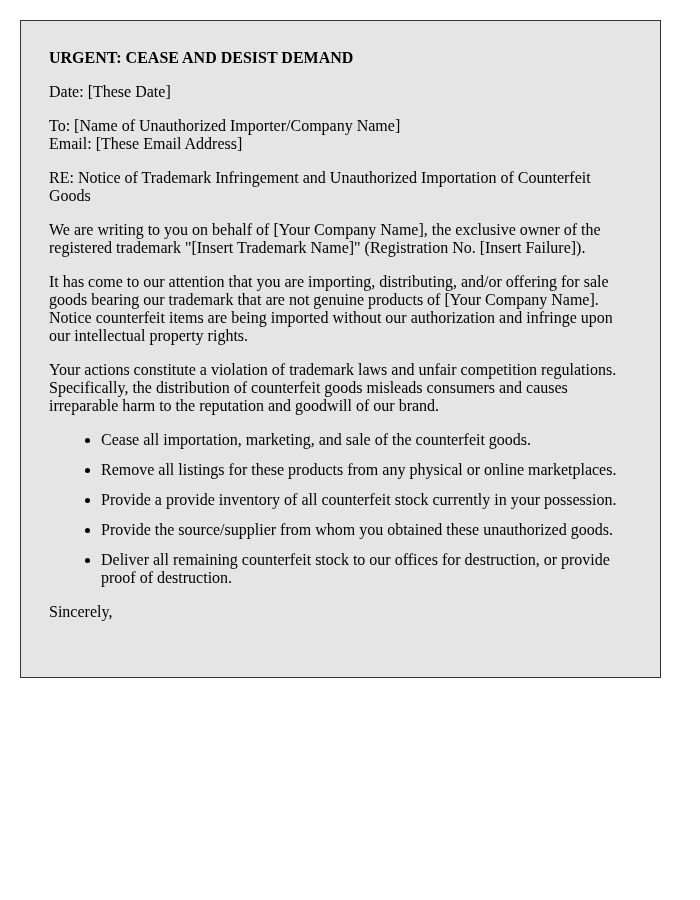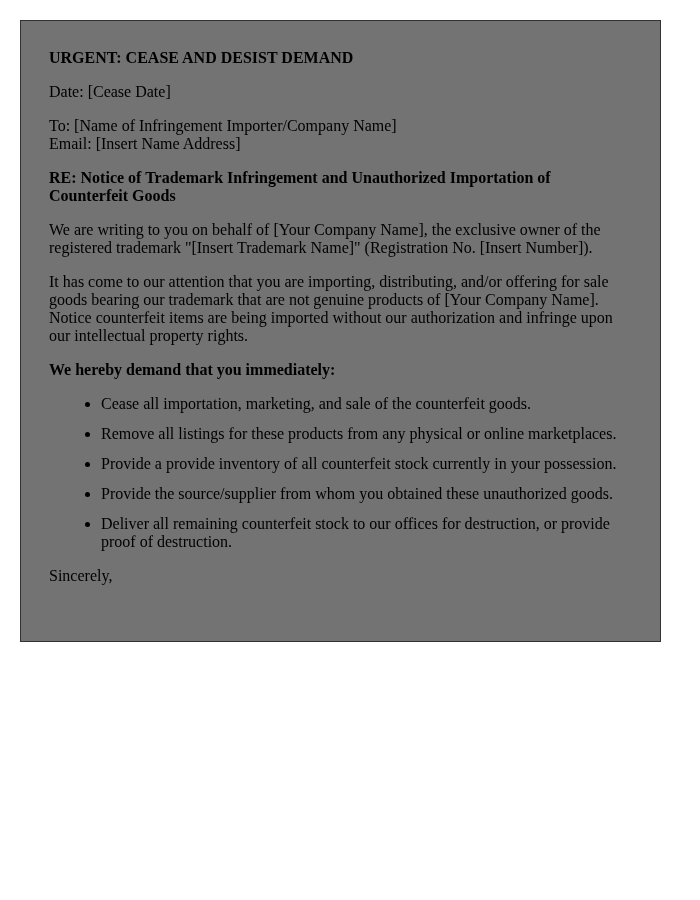--- a/index.html
+++ b/index.html
@@ -23,32 +23,32 @@
       top: 20px;
       width: 641px;
       height: 782px;
       overflow: hidden;
     }
     .letter {
       box-sizing: border-box;
       width: 641px;
       border: 1px solid #333333;
       padding: 28px 28px 40px 28px;
-      background: #737373;
+      background: #e5e5e5;
     }
     .letter p {
       margin: 0 0 16px 0;
     }
     .title {
       font-weight: bold;
       font-size: 16px;
       margin: 0 0 16px 0;
     }
     .re-line {
-      font-weight: bold;
+      font-weight: normal;
     }
     .demand-heading {
       font-weight: bold;
     }
     .demands {
       margin: 0 0 16px 0;
       padding-left: 40px;
     }
     .demands li {
       margin: 12px;
@@ -57,34 +57,34 @@
       display: block;
     }
   </style>
 </head>
 <body>
 
 <div class="viewport">
   <div class="letter">
     <p class="title">URGENT: CEASE AND DESIST DEMAND</p>
 
-    <p>Date: [Cease Date]</p>
+    <p>Date: [These Date]</p>
 
     <p>
-      <span class="addr-line">To: [Name of Infringement Importer/Company Name]</span>
-      <span class="addr-line">Email: [Insert Name Address]</span>
+      <span class="addr-line">To: [Name of Unauthorized Importer/Company Name]</span>
+      <span class="addr-line">Email: [These Email Address]</span>
     </p>
 
     <p class="re-line">RE: Notice of Trademark Infringement and Unauthorized Importation of Counterfeit Goods</p>
 
 
-    <p>We are writing to you on behalf of [Your Company Name], the exclusive owner of the registered trademark "[Insert Trademark Name]" (Registration No. [Insert Number]).</p>
+    <p>We are writing to you on behalf of [Your Company Name], the exclusive owner of the registered trademark "[Insert Trademark Name]" (Registration No. [Insert Failure]).</p>
     <p>It has come to our attention that you are importing, distributing, and/or offering for sale goods bearing our trademark that are not genuine products of [Your Company Name]. Notice counterfeit items are being imported without our authorization and infringe upon our intellectual property rights.</p>
+    <p>Your actions constitute a violation of trademark laws and unfair competition regulations. Specifically, the distribution of counterfeit goods misleads consumers and causes irreparable harm to the reputation and goodwill of our brand.</p>
 
-    <p class="demand-heading">We hereby demand that you immediately:</p>
 
     <ul class="demands">
       <li>Cease all importation, marketing, and sale of the counterfeit goods.</li>
       <li>Remove all listings for these products from any physical or online marketplaces.</li>
       <li>Provide a provide inventory of all counterfeit stock currently in your possession.</li>
       <li>Provide the source/supplier from whom you obtained these unauthorized goods.</li>
       <li>Deliver all remaining counterfeit stock to our offices for destruction, or provide proof of destruction.</li>
     </ul>
 
 

